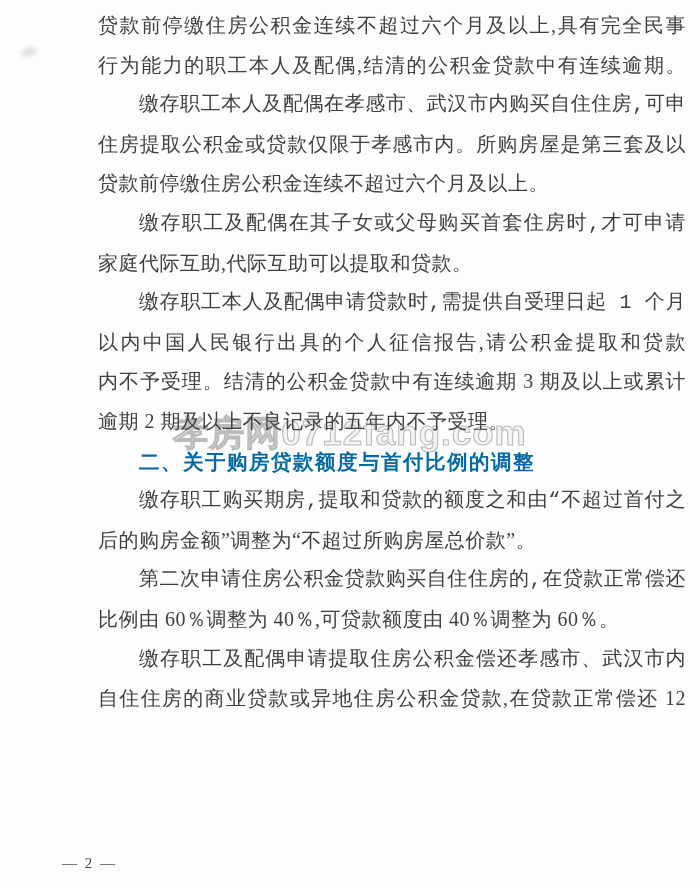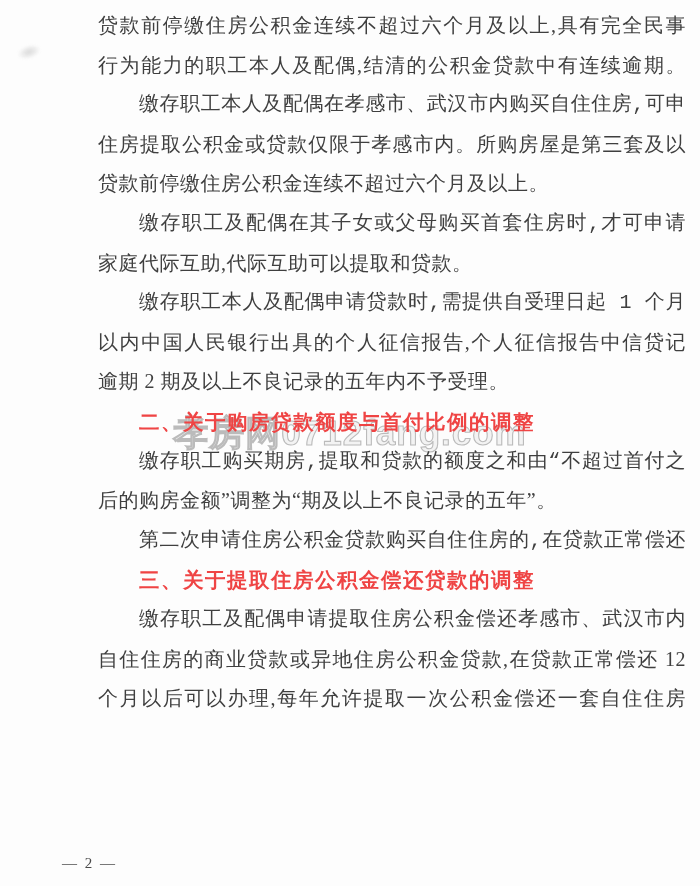--- a/index.html
+++ b/index.html
@@ -58,21 +58,21 @@
     text-align: justify;
     text-align-last: justify;
     overflow: hidden;
     white-space: nowrap;
   }
   .ln.ind { text-indent: 41px; font-family: Liberation Mono, monospace; }
   .ln.end { text-align-last: left; }
   .ln.hd {
     font-family: "Liberation Sans", "DejaVu Sans", sans-serif;
     font-weight: 700;
-    color: #ef4444;
+    color: #0369a1;
     font-size: 20.5px;
     letter-spacing: 1.5px;
     text-align-last: left;
   }
   .footer {
     position: absolute;
     left: 62px;
     top: 855px;
     z-index: 2;
     font-size: 15px;
@@ -91,27 +91,27 @@
 
   <div class="text-block">
     <div class="ln">贷款前停缴住房公积金连续不超过六个月及以上,具有完全民事</div>
     <div class="ln">行为能力的职工本人及配偶,结清的公积金贷款中有连续逾期。</div>
     <div class="ln ind">缴存职工本人及配偶在孝感市、武汉市内购买自住住房,可申</div>
     <div class="ln">住房提取公积金或贷款仅限于孝感市内。所购房屋是第三套及以</div>
     <div class="ln end">贷款前停缴住房公积金连续不超过六个月及以上。</div>
     <div class="ln ind">缴存职工及配偶在其子女或父母购买首套住房时,才可申请</div>
     <div class="ln end">家庭代际互助,代际互助可以提取和贷款。</div>
     <div class="ln ind">缴存职工本人及配偶申请贷款时,需提供自受理日起 1 个月</div>
-    <div class="ln">以内中国人民银行出具的个人征信报告,个人征信报告中信贷记</div>
+    <div class="ln">以内中国人民银行出具的个人征信报告,请公积金提取和贷款</div>
+    <div class="ln">内不予受理。结清的公积金贷款中有连续逾期 3 期及以上或累计</div>
     <div class="ln end">逾期 2 期及以上不良记录的五年内不予受理。</div>
     <div class="ln hd ind">二、关于购房贷款额度与首付比例的调整</div>
     <div class="ln ind">缴存职工购买期房,提取和贷款的额度之和由“不超过首付之</div>
-    <div class="ln end">后的购房金额”调整为“期及以上不良记录的五年”。</div>
+    <div class="ln end">后的购房金额”调整为“不超过所购房屋总价款”。</div>
     <div class="ln ind">第二次申请住房公积金贷款购买自住住房的,在贷款正常偿还</div>
-    <div class="ln hd ind">三、关于提取住房公积金偿还贷款的调整</div>
+    <div class="ln end">比例由 60％调整为 40％,可贷款额度由 40％调整为 60％。</div>
     <div class="ln ind">缴存职工及配偶申请提取住房公积金偿还孝感市、武汉市内</div>
     <div class="ln">自住住房的商业贷款或异地住房公积金贷款,在贷款正常偿还 12</div>
-    <div class="ln">个月以后可以办理,每年允许提取一次公积金偿还一套自住住房</div>
   </div>
 
   <div class="footer">— 2 —</div>
 
 </div>
 
 </body></html>

